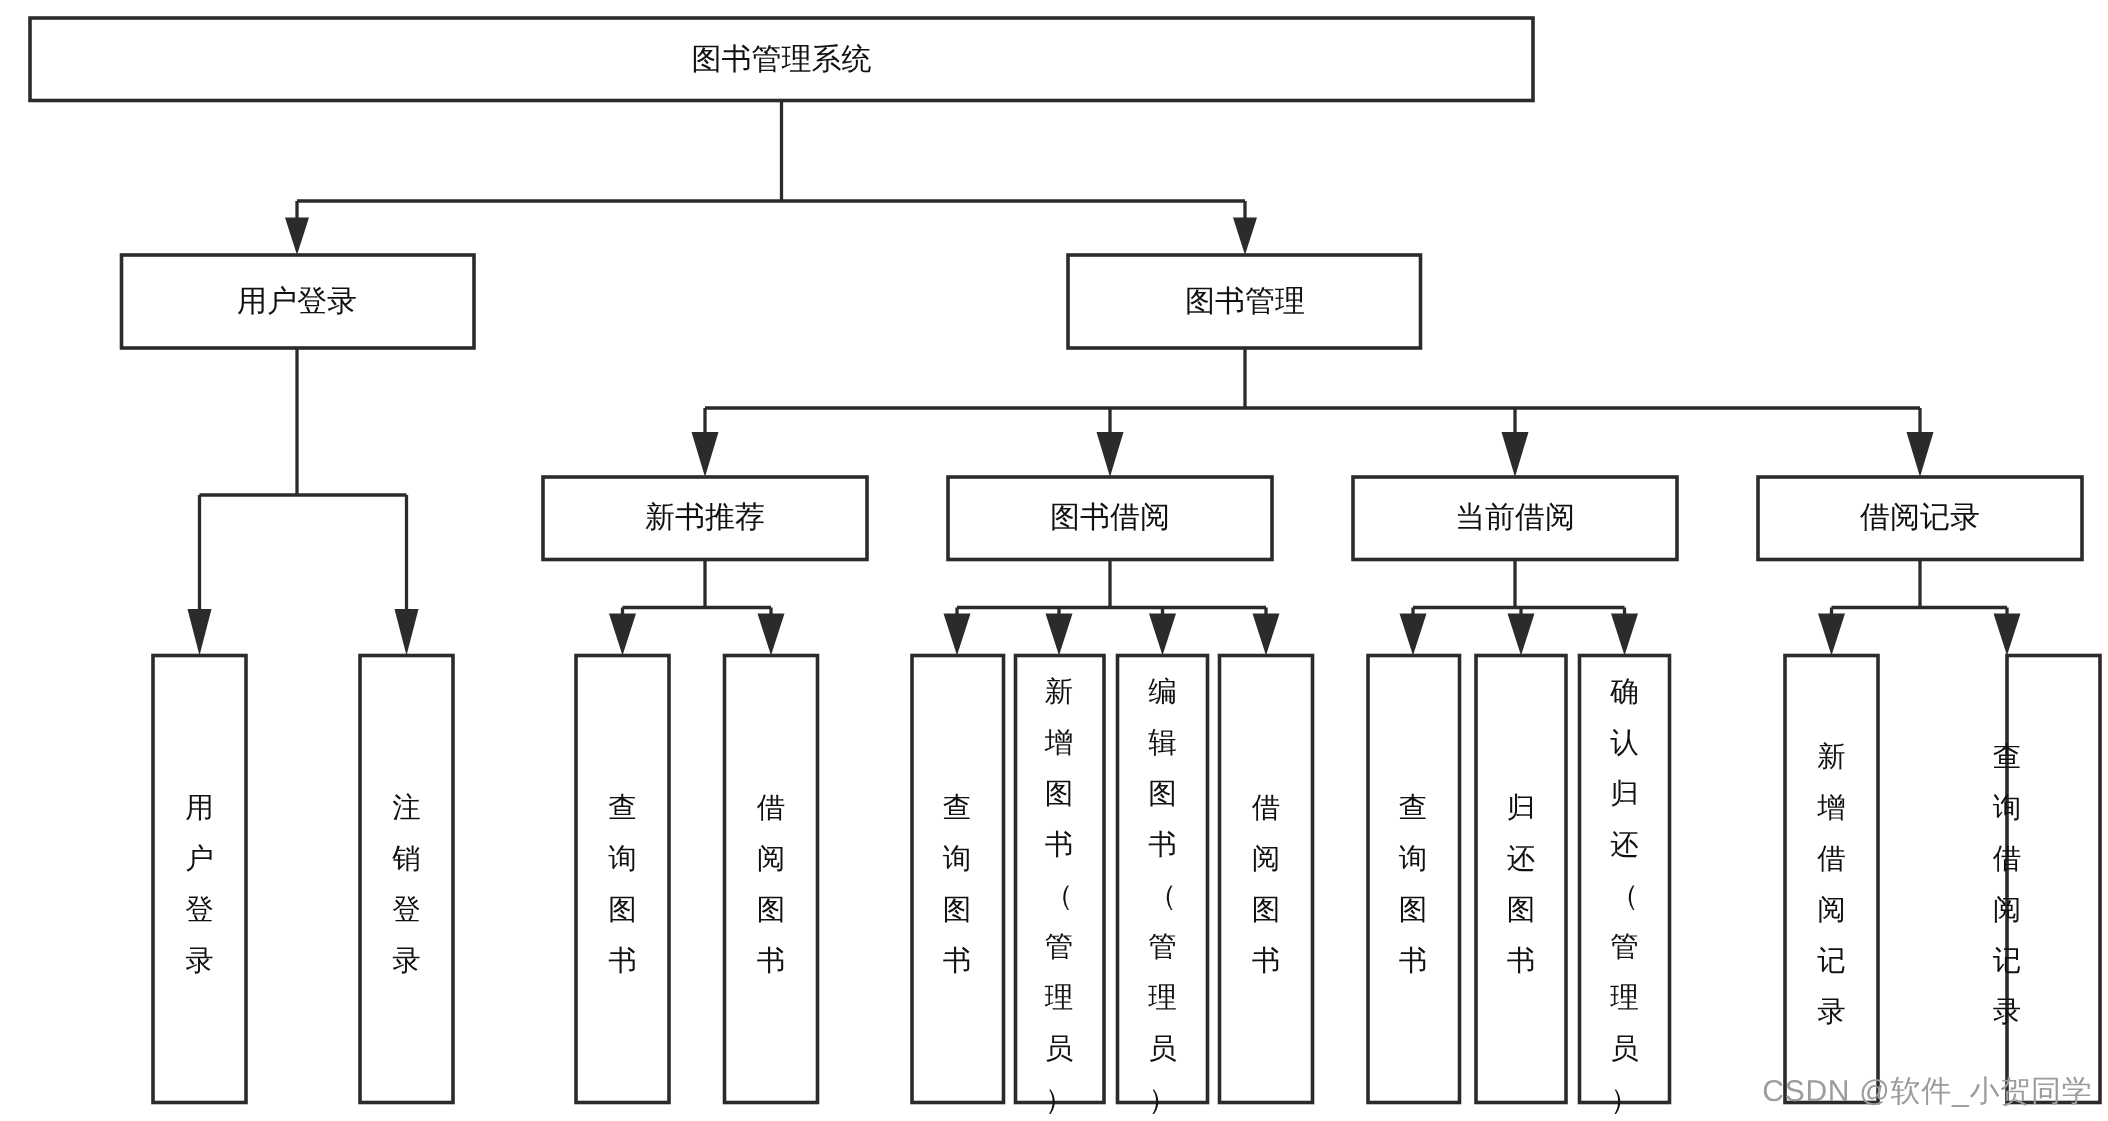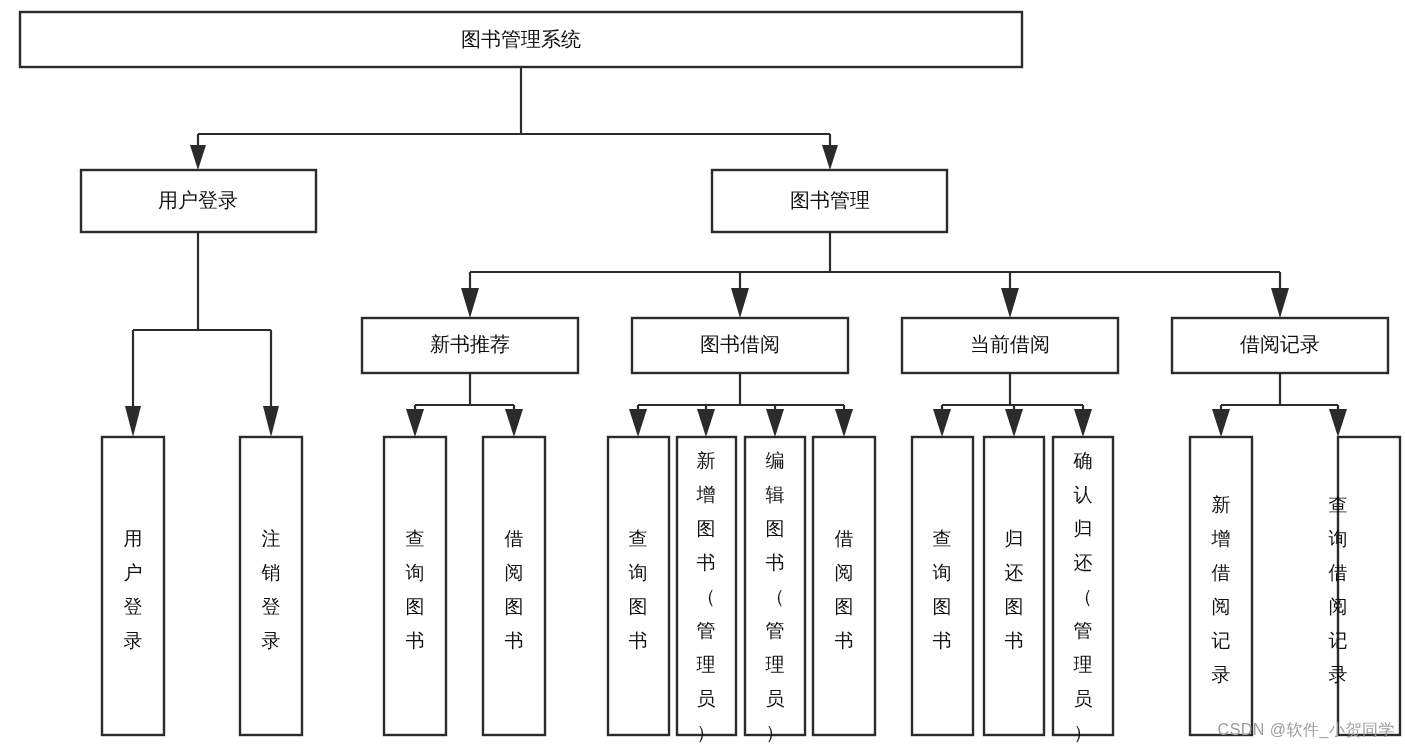--- a/index.html
+++ b/index.html
@@ -53,21 +53,21 @@
     font-family: "Liberation Sans", "DejaVu Sans", sans-serif;
     font-size: 19px;
     fill: #111111;
     text-anchor: middle;
   }
   .watermark {
     position: absolute;
     right: 10px;
     bottom: 6px;
     font-family: "Liberation Sans", "DejaVu Sans", sans-serif;
-    font-size: 16px;
+    font-size: 20px;
     color: #9c9c9c;
     letter-spacing: 0.5px;
     white-space: nowrap;
     user-select: none;
   }
 </style>
 </head>
 <body>
 
 <div id="diagram-root">

